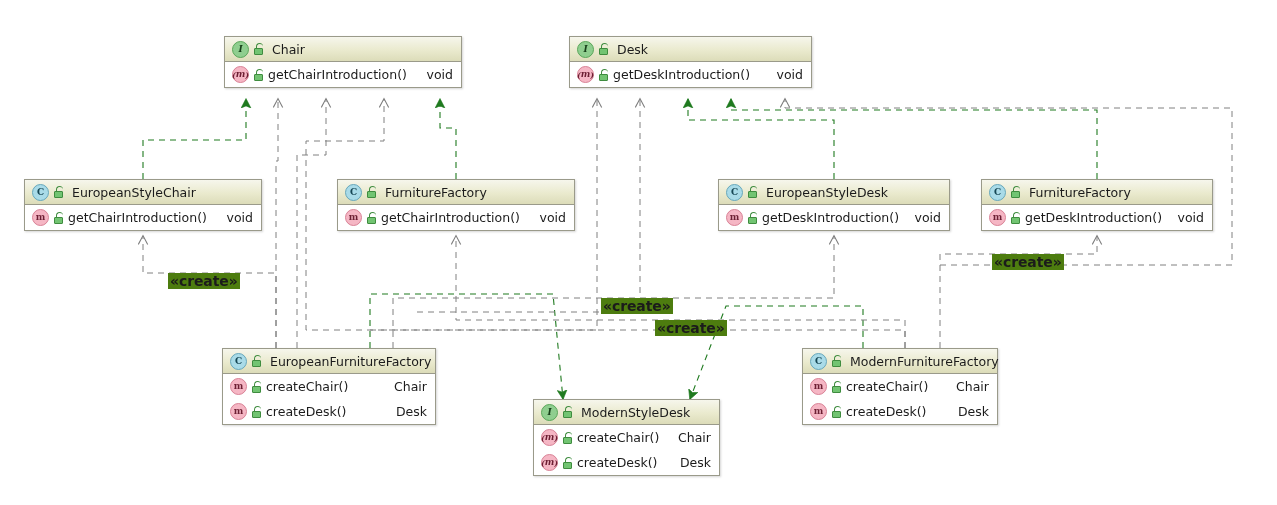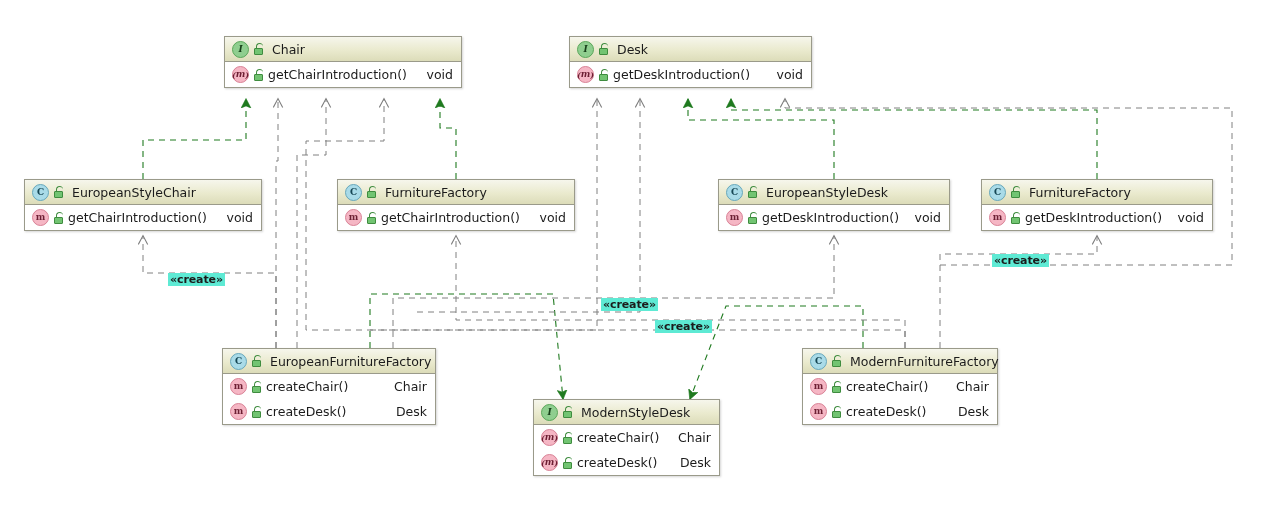--- a/index.html
+++ b/index.html
@@ -141,24 +141,24 @@
     border: 1.5px solid #3f8c3f;
     border-bottom: none;
     border-right: none;
     box-sizing: border-box;
     border-top-left-radius: 5px;
     border-top-right-radius: 5px;
   }
 
   .edge-label {
     position: absolute;
-    font-size: 11px;
+    font-size: 14px;
     font-weight: bold;
     color: #1b1b1b;
-    background: #5eead4;
+    background: #4d7c0f;
     padding: 0 2px;
     white-space: nowrap;
     z-index: 4;
     letter-spacing: -0.1px;
   }
 </style>
 </head>
 <body>
 
 <div id="diagram-root">

